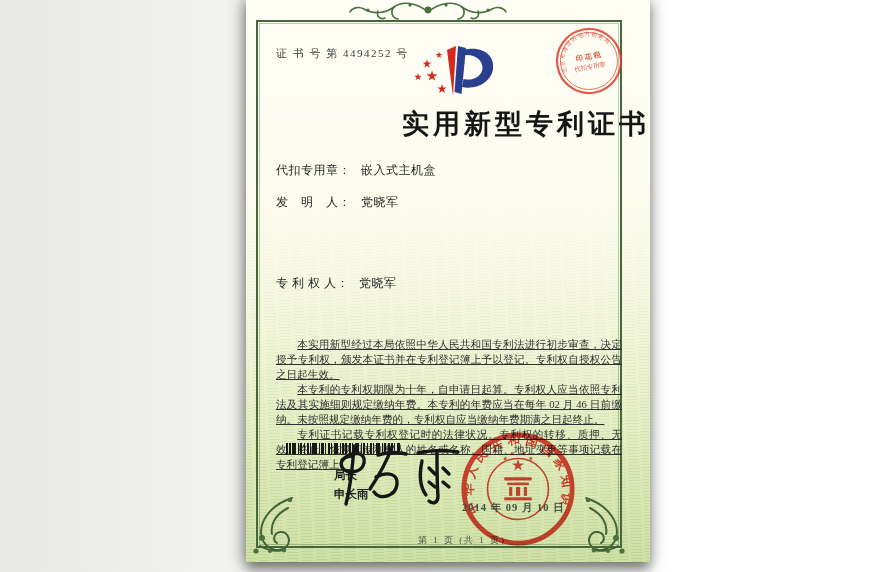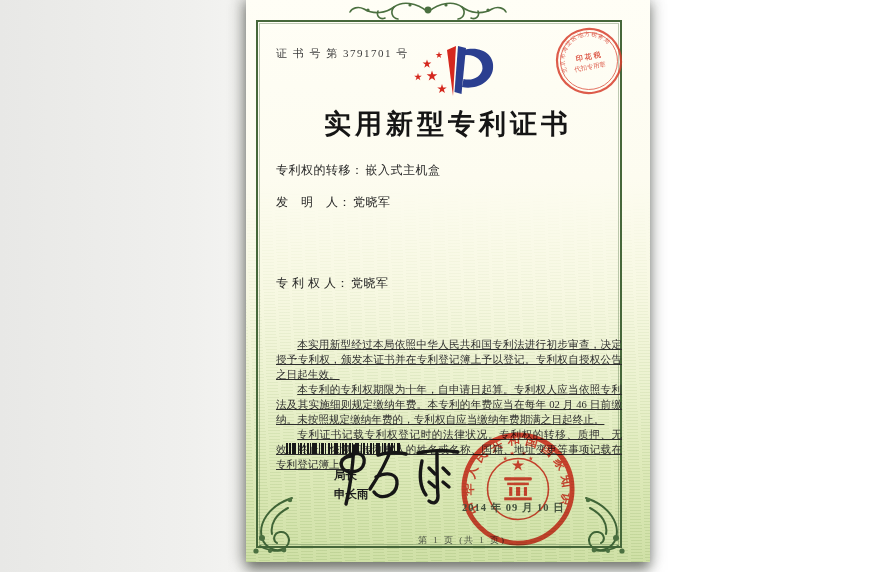--- a/index.html
+++ b/index.html
@@ -24,25 +24,25 @@
     border:2px solid #46673a;outline:1px solid rgba(70,103,58,.35);outline-offset:-4px;
     pointer-events:none;
   }
   .ornament-top{position:absolute;top:2px;left:102px;width:160px;height:26px;}
   .flourish{position:absolute;width:46px;height:62px;}
   .flourish.bl{left:4px;bottom:6px;}
   .flourish.br{right:22px;bottom:6px;transform:scaleX(-1);}
   .cert-no{position:absolute;left:30px;top:50px;font-size:11px;letter-spacing:1.5px;color:#3c3c3c;}
   .stamp-seal{position:absolute;left:307px;top:29px;width:72px;height:72px;transform:rotate(-10deg);opacity:.85;}
   .logo{position:absolute;left:163px;top:46px;width:92px;height:62px;}
-  .title{position:absolute;left:0;top:110px;width:100%;text-align:center;
+  .title{position:absolute;left:0;top:110px;width:100%;text-align:right;
     font-size:27px;font-weight:700;letter-spacing:4px;color:#151515;}
   .field{position:absolute;left:30px;font-size:12px;color:#262626;letter-spacing:.5px;white-space:nowrap;}
   .f0{top:166px}.f1{top:198px}.f2{top:228px}.f3{top:258px}.f4{top:279px}.f5{top:321px}
-  .field .val{margin-left:2px;}
+  .field .val{margin-left:10px;}
   .body-text{position:absolute;left:30px;right:28px;top:341px;font-size:10.6px;line-height:15px;
     color:#2e2e2e;text-align:justify;}
   .body-text p{margin:0;text-indent:2em;text-decoration:underline;}
   .barcode{position:absolute;left:40px;top:447px;width:114px;height:11px;
     background:
       repeating-linear-gradient(90deg,#181818 0 1px,transparent 1px 3px),
       repeating-linear-gradient(90deg,#181818 0 2px,transparent 2px 7px),
       repeating-linear-gradient(90deg,transparent 0 4px,#181818 4px 5px,transparent 5px 11px);}
   .director{position:absolute;left:40px;top:470px;font-family:"Liberation Sans","DejaVu Sans",sans-serif;
     font-size:11.5px;font-weight:700;color:#1c1c1c;line-height:19px;margin-left:48px;}
@@ -102,21 +102,21 @@
     <g fill="#4b7040">
       <circle cx="12" cy="44" r="3"></circle>
         <circle cx="40" cy="6" r="2.2"></circle>
         <circle cx="34" cy="56" r="2.4"></circle>
       <circle cx="20" cy="57" r="2"></circle>
         <circle cx="6" cy="57" r="2.6"></circle>
     </g>
   </svg>
 
   <div class="content">
-    <div class="cert-no">证 书 号 第 3791701 号</div>
+    <div class="cert-no">证 书 号 第 4494252 号</div>
 
     <svg class="stamp-seal" viewBox="0 0 72 72">
       <defs>
           <path id="arcS" d="M 13.5,45 A 24.5,24.5 0 1 1 58.5,45"></path>
         </defs>
       <circle cx="36" cy="36" r="32" fill="none" stroke="#d8402e" stroke-width="2.2"></circle>
       <circle cx="36" cy="36" r="28.5" fill="none" stroke="#d8402e" stroke-width="0.8"></circle>
       <text font-size="5.6" fill="#d8402e" letter-spacing="1" font-family="'Liberation Serif',serif">
         <textPath href="#arcS" startOffset="2">北京市海淀区地方税务局</textPath>
       </text>
@@ -135,21 +135,21 @@
         <use href="#star-a" transform="translate(30,13) scale(3.6)"></use>
         <use href="#star-a" transform="translate(18,22) scale(4.6)"></use>
         <use href="#star-a" transform="translate(9,35) scale(4)"></use>
         <use href="#star-a" transform="translate(23,34) scale(5.6)"></use>
         <use href="#star-a" transform="translate(33,47) scale(5)"></use>
       </g>
     </svg>
 
     <div class="title">实用新型专利证书</div>
 
-    <div class="field f0"><span>专利权的转移：</span><span class="val">嵌入式主机盒</span></div>
+    <div class="field f0"><span>代扣专用章：</span><span class="val">嵌入式主机盒</span></div>
     <div class="field f1"><span>发　明　人：</span><span class="val">党晓军</span></div>
     <div class="field f4"><span>专 利 权 人：</span><span class="val">党晓军</span></div>
 
     <div class="body-text">
       <p>本实用新型经过本局依照中华人民共和国专利法进行初步审查，决定授予专利权，颁发本证书并在专利登记簿上予以登记。专利权自授权公告之日起生效。</p>
       <p>本专利的专利权期限为十年，自申请日起算。专利权人应当依照专利法及其实施细则规定缴纳年费。本专利的年费应当在每年 02 月 46 日前缴纳。未按照规定缴纳年费的，专利权自应当缴纳年费期满之日起终止。</p>
       <p>专利证书记载专利权登记时的法律状况。专利权的转移、质押、无效、终止、恢复和专利权人的姓名或名称、国籍、地址变更等事项记载在专利登记簿上。</p>
     </div>
 
     <div class="barcode"></div>

